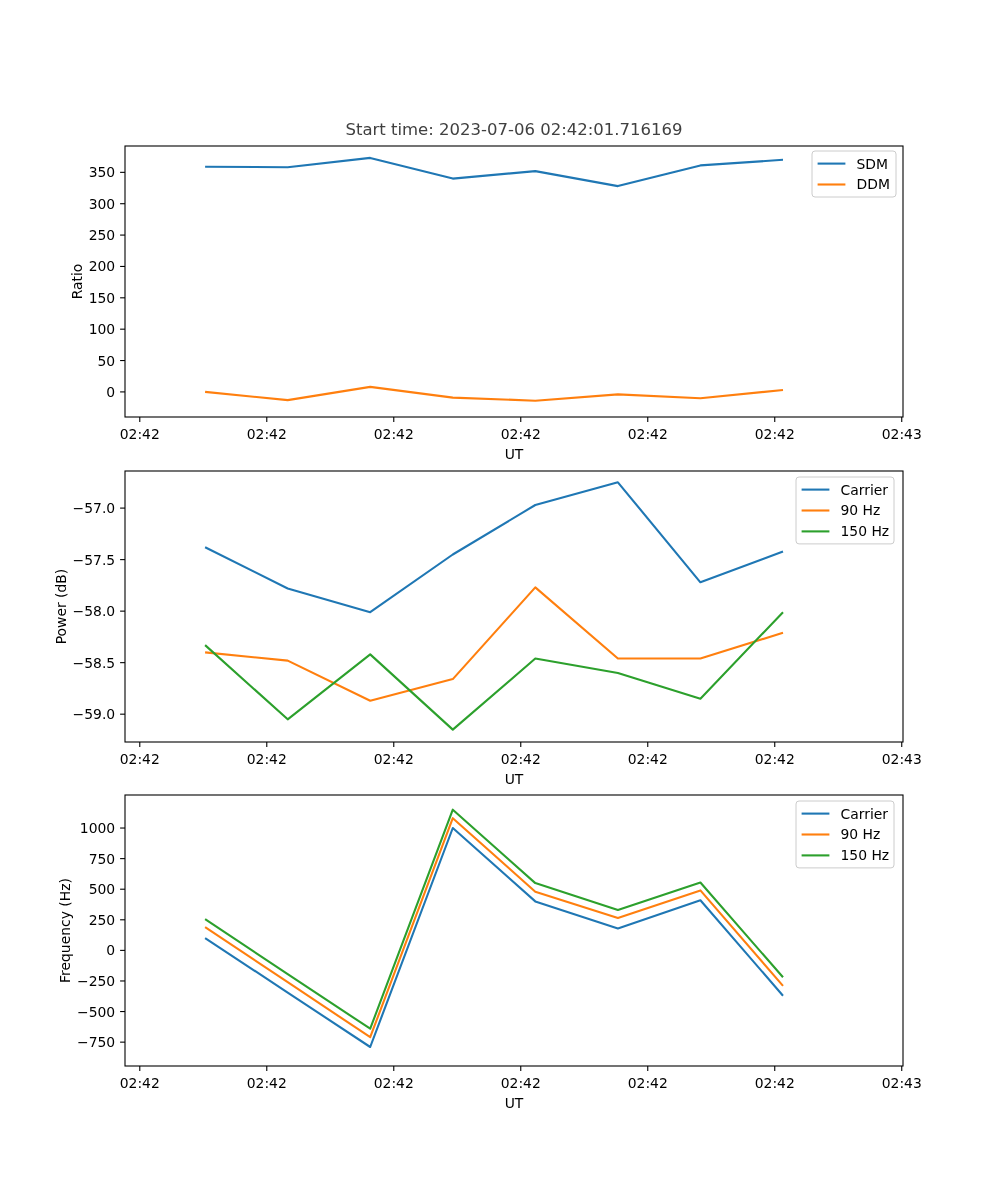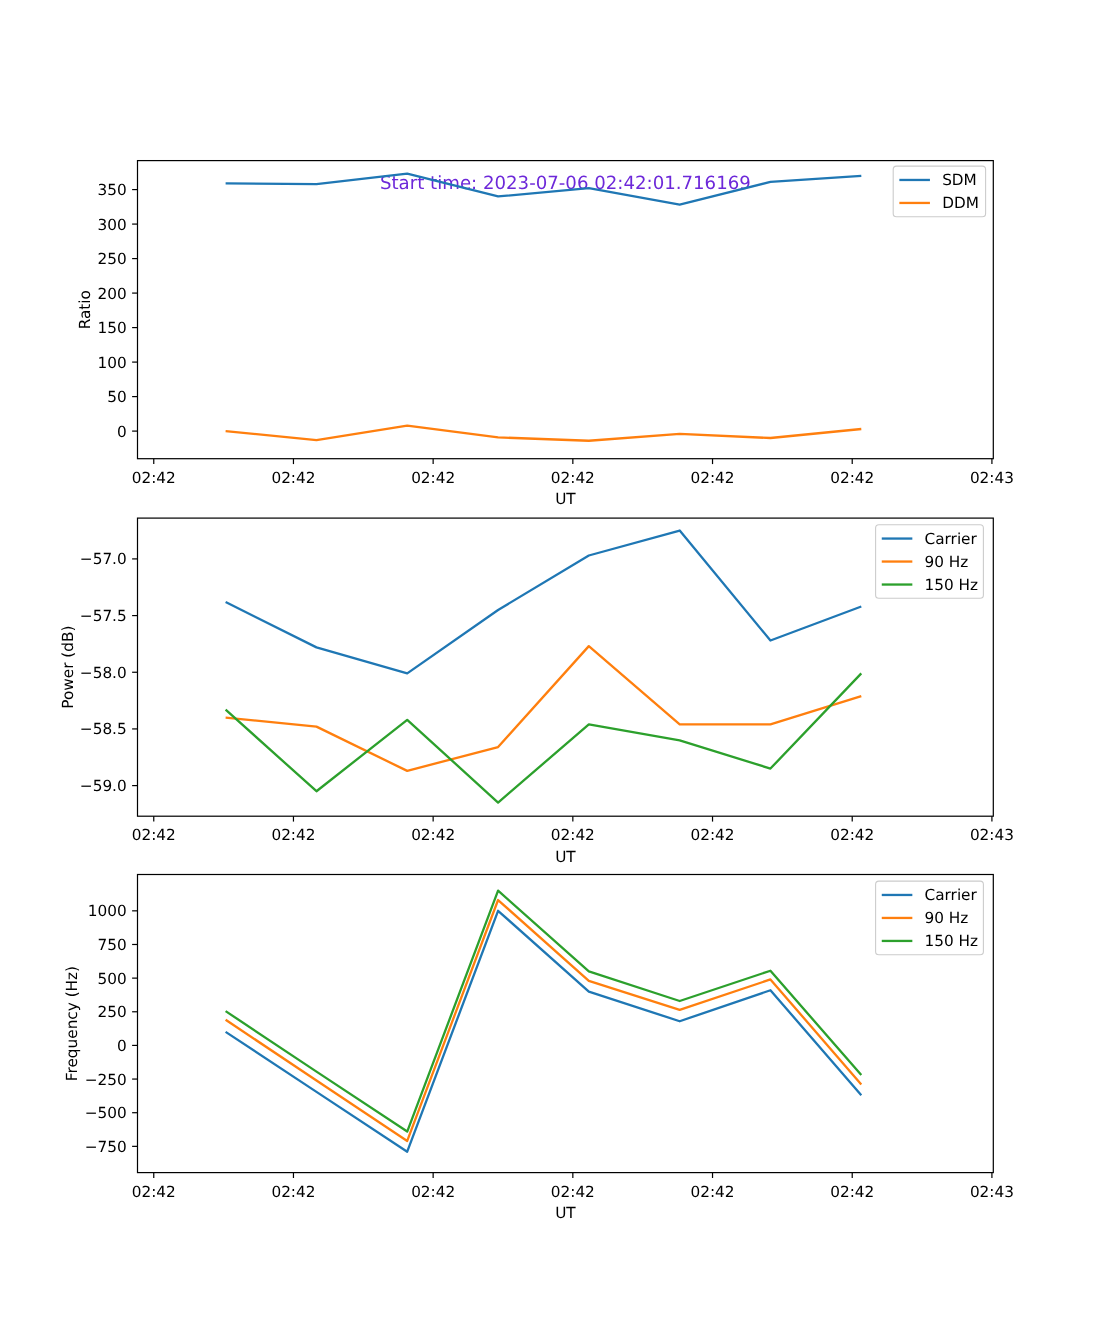--- a/index.html
+++ b/index.html
@@ -1,20 +1,20 @@
 <!DOCTYPE html>
 <html><head>
 <meta charset="utf-8">
 <style>
   html,body{margin:0;padding:0;background:#ffffff;}
   .figure{position:relative;width:1000px;height:1200px;background:#ffffff;
           font-family:"DejaVu Sans", sans-serif;overflow:hidden;}
   .fig-title{position:absolute;left:125px;top:119px;width:778px;height:22px;
-             line-height:22px;text-align:center;font-size:16.5px;color:#6d28d9;
-             white-space:nowrap;margin-top:37px;}
+             line-height:22px;text-align:center;font-size:16.5px;color:#404040;
+             white-space:nowrap;}
   svg.chart{position:absolute;left:0;top:0;width:1000px;height:1200px;pointer-events:none;}
   svg.chart text{font-family:"DejaVu Sans", sans-serif;fill:#000000;}
 </style>
 </head>
 <body>
 
 <div class="figure">
   <div class="fig-title">Start time: 2023-07-06 02:42:01.716169</div>
   <svg class="chart" viewBox="0 0 1000 1200">
       <g>

